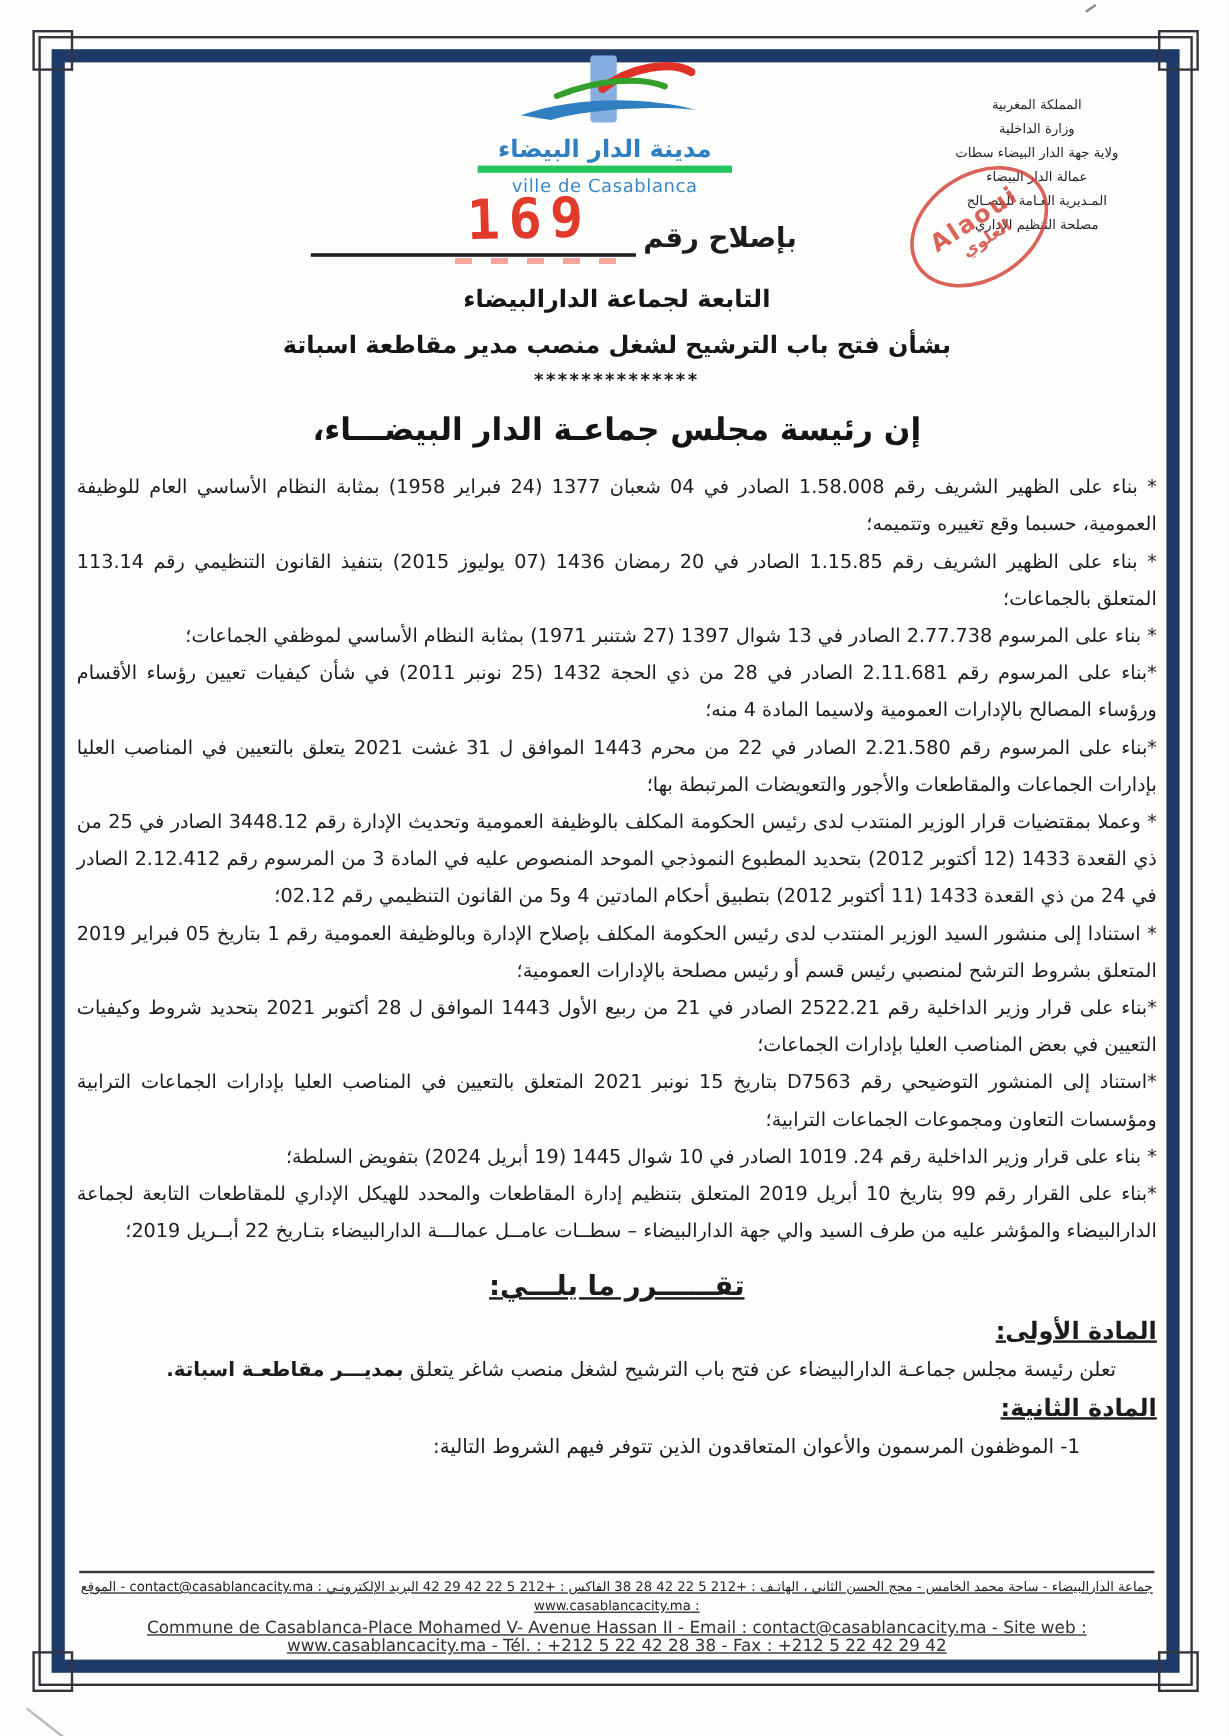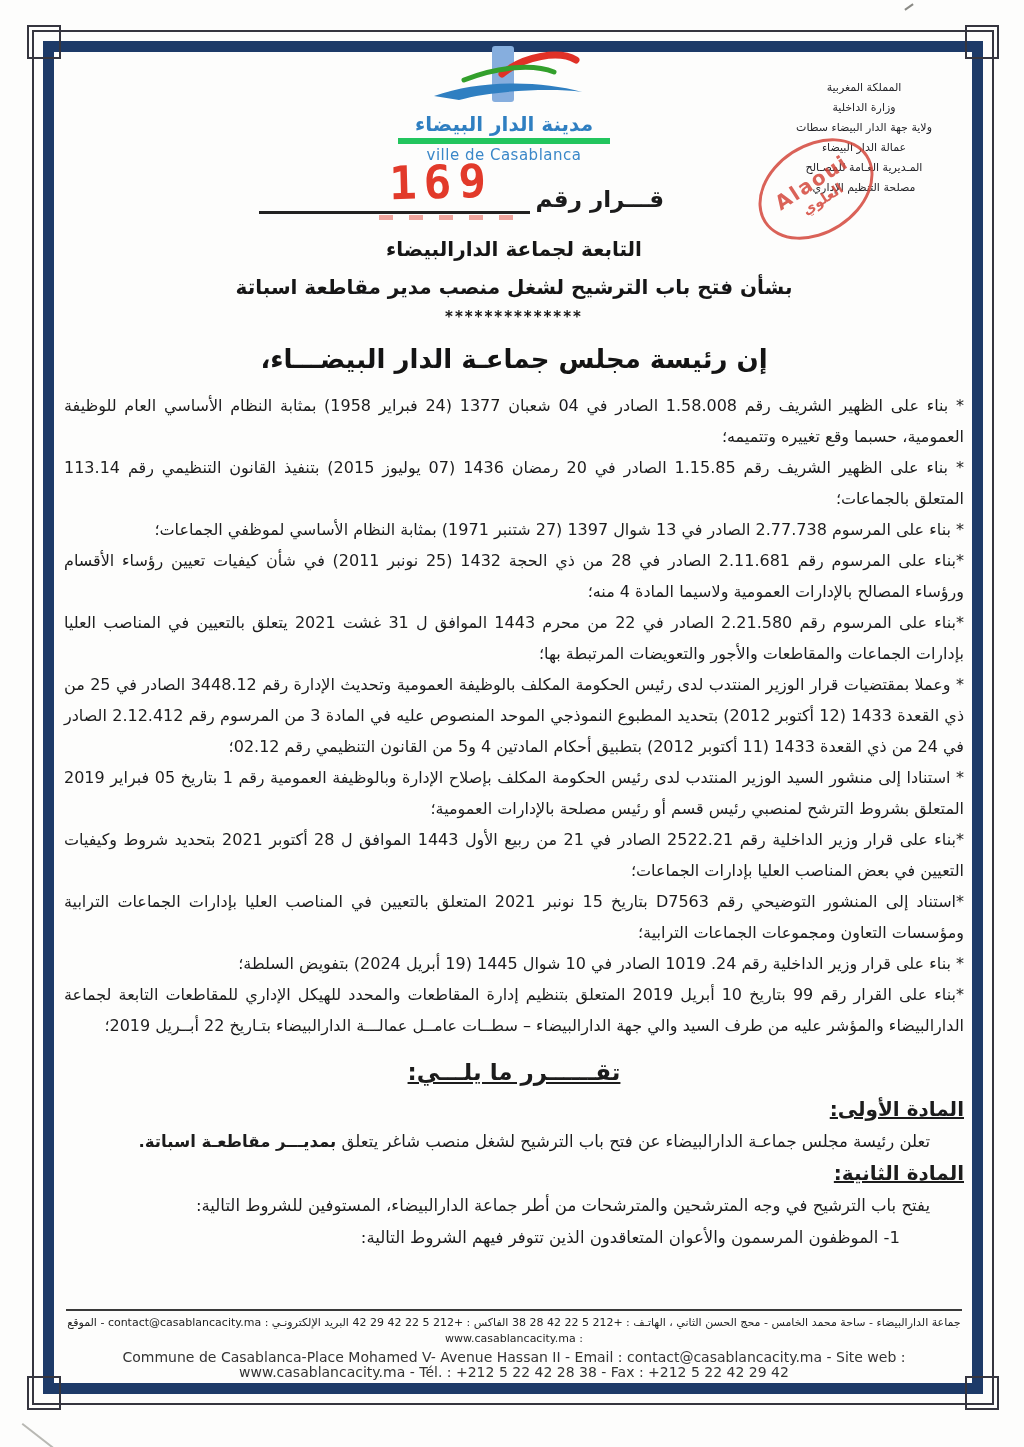--- a/index.html
+++ b/index.html
@@ -40,21 +40,21 @@
          font-size:26px;font-weight:bold;color:#141414;}
   
   .preamble p{margin:0;font-size:16px;line-height:31px;text-align:justify;}
   .op-heading{text-align:center;font-size:23px;font-weight:bold;text-decoration:underline;
               margin:18px 0 12px;}
   .art-heading{font-size:20px;font-weight:bold;text-decoration:underline;margin:4px 0 6px;}
   .art-text{font-size:16.5px;line-height:30px;margin:0;text-align:justify;text-indent:34px;}
   .art-text b{font-weight:bold;}
   .art2-l2{font-size:16.5px;line-height:30px;margin:2px 0 0;padding-right:64px;}
   
-  .footer{position:absolute;bottom:12px;left:2px;right:2px;}
+  .footer{position:absolute;bottom:12px;left:2px;right:2px;text-decoration:underline;}
   .footer-rule{border-top:2px solid #3a3a3a;margin-bottom:4px;}
   .footer-ar{font-size:11px;line-height:16px;text-align:center;direction:rtl;color:#222;}
   .footer-fr{font-size:14px;line-height:15px;text-align:center;direction:ltr;color:#333;margin-top:3px;}
   
   .tick-tr{position:absolute;top:6px;right:110px;width:10px;height:2px;background:#8a8a85;
            transform:rotate(-35deg);}
   .scan-bl{position:absolute;bottom:10px;left:18px;width:40px;height:2px;background:#b9b9b4;
            transform:rotate(38deg);}
 </style>
 </head>
@@ -93,21 +93,21 @@
         <span class="logo-name-ar" dir="rtl">مدينة الدار البيضاء</span>
         <span class="logo-name-fr">ville de Casablanca</span>
       </div>
 
       <div class="alaoui">
         <span class="lat">Alaoui</span>
         <span class="arb">العلوي</span>
       </div>
 
       <div class="decision-row">
-        <span class="decision-label">قـــرار رقم</span>
+        <span class="decision-label">بإصلاح رقم</span>
         <span class="decision-line">
           <span class="num169">169</span>
           <span class="smudge"></span>
         </span>
       </div>
 
       <div class="subject">
         <div>التابعة لجماعة الدارالبيضاء</div>
         <div>بشأن فتح باب الترشيح لشغل منصب مدير مقاطعة اسباتة</div>
         <div class="stars">**************</div>
@@ -129,21 +129,20 @@
       <p>* بناء على قرار وزير الداخلية رقم 24. 1019 الصادر في 10 شوال 1445 (19 أبريل 2024) بتفويض السلطة؛</p>
       <p>*بناء على القرار رقم 99 بتاريخ 10 أبريل 2019 المتعلق بتنظيم إدارة المقاطعات والمحدد للهيكل الإداري للمقاطعات التابعة لجماعة الدارالبيضاء والمؤشر عليه من طرف السيد والي جهة الدارالبيضاء – سطــات عامــل عمالـــة الدارالبيضاء بتـاريخ 22 أبــريل 2019؛</p>
     </div>
 
     <div class="op-heading">تقــــــرر ما يلـــي:</div>
 
     <div class="art-heading">المادة الأولى:</div>
     <p class="art-text"><span>تعلن رئيسة مجلس جماعـة الدارالبيضاء عن فتح باب الترشيح لشغل منصب شاغر يتعلق </span><b>بمديـــر مقاطعـة اسباتة.</b></p>
 
     <div class="art-heading">المادة الثانية:</div>
-    <p class="art-text">يفتح باب الترشيح في وجه المترشحين والمترشحات من أطر جماعة الدارالبيضاء، المستوفين للشروط التالية:</p>
     <p class="art2-l2">1- الموظفون المرسمون والأعوان المتعاقدون الذين تتوفر فيهم الشروط التالية:</p>
 
     <div class="footer">
       <div class="footer-rule"></div>
       <div class="footer-ar">جماعة الدارالبيضاء - ساحة محمد الخامس - محج الحسن الثاني ، الهاتـف : +212 5 22 42 28 38 الفاكس : +212 5 22 42 29 42 البريد الإلكترونـي : contact@casablancacity.ma - الموقع : www.casablancacity.ma</div>
       <div class="footer-fr">Commune de Casablanca-Place Mohamed V- Avenue Hassan II - Email : contact@casablancacity.ma - Site web : www.casablancacity.ma - Tél. : +212 5 22 42 28 38 - Fax : +212 5 22 42 29 42</div>
     </div>
 
   </div>
 </div>

